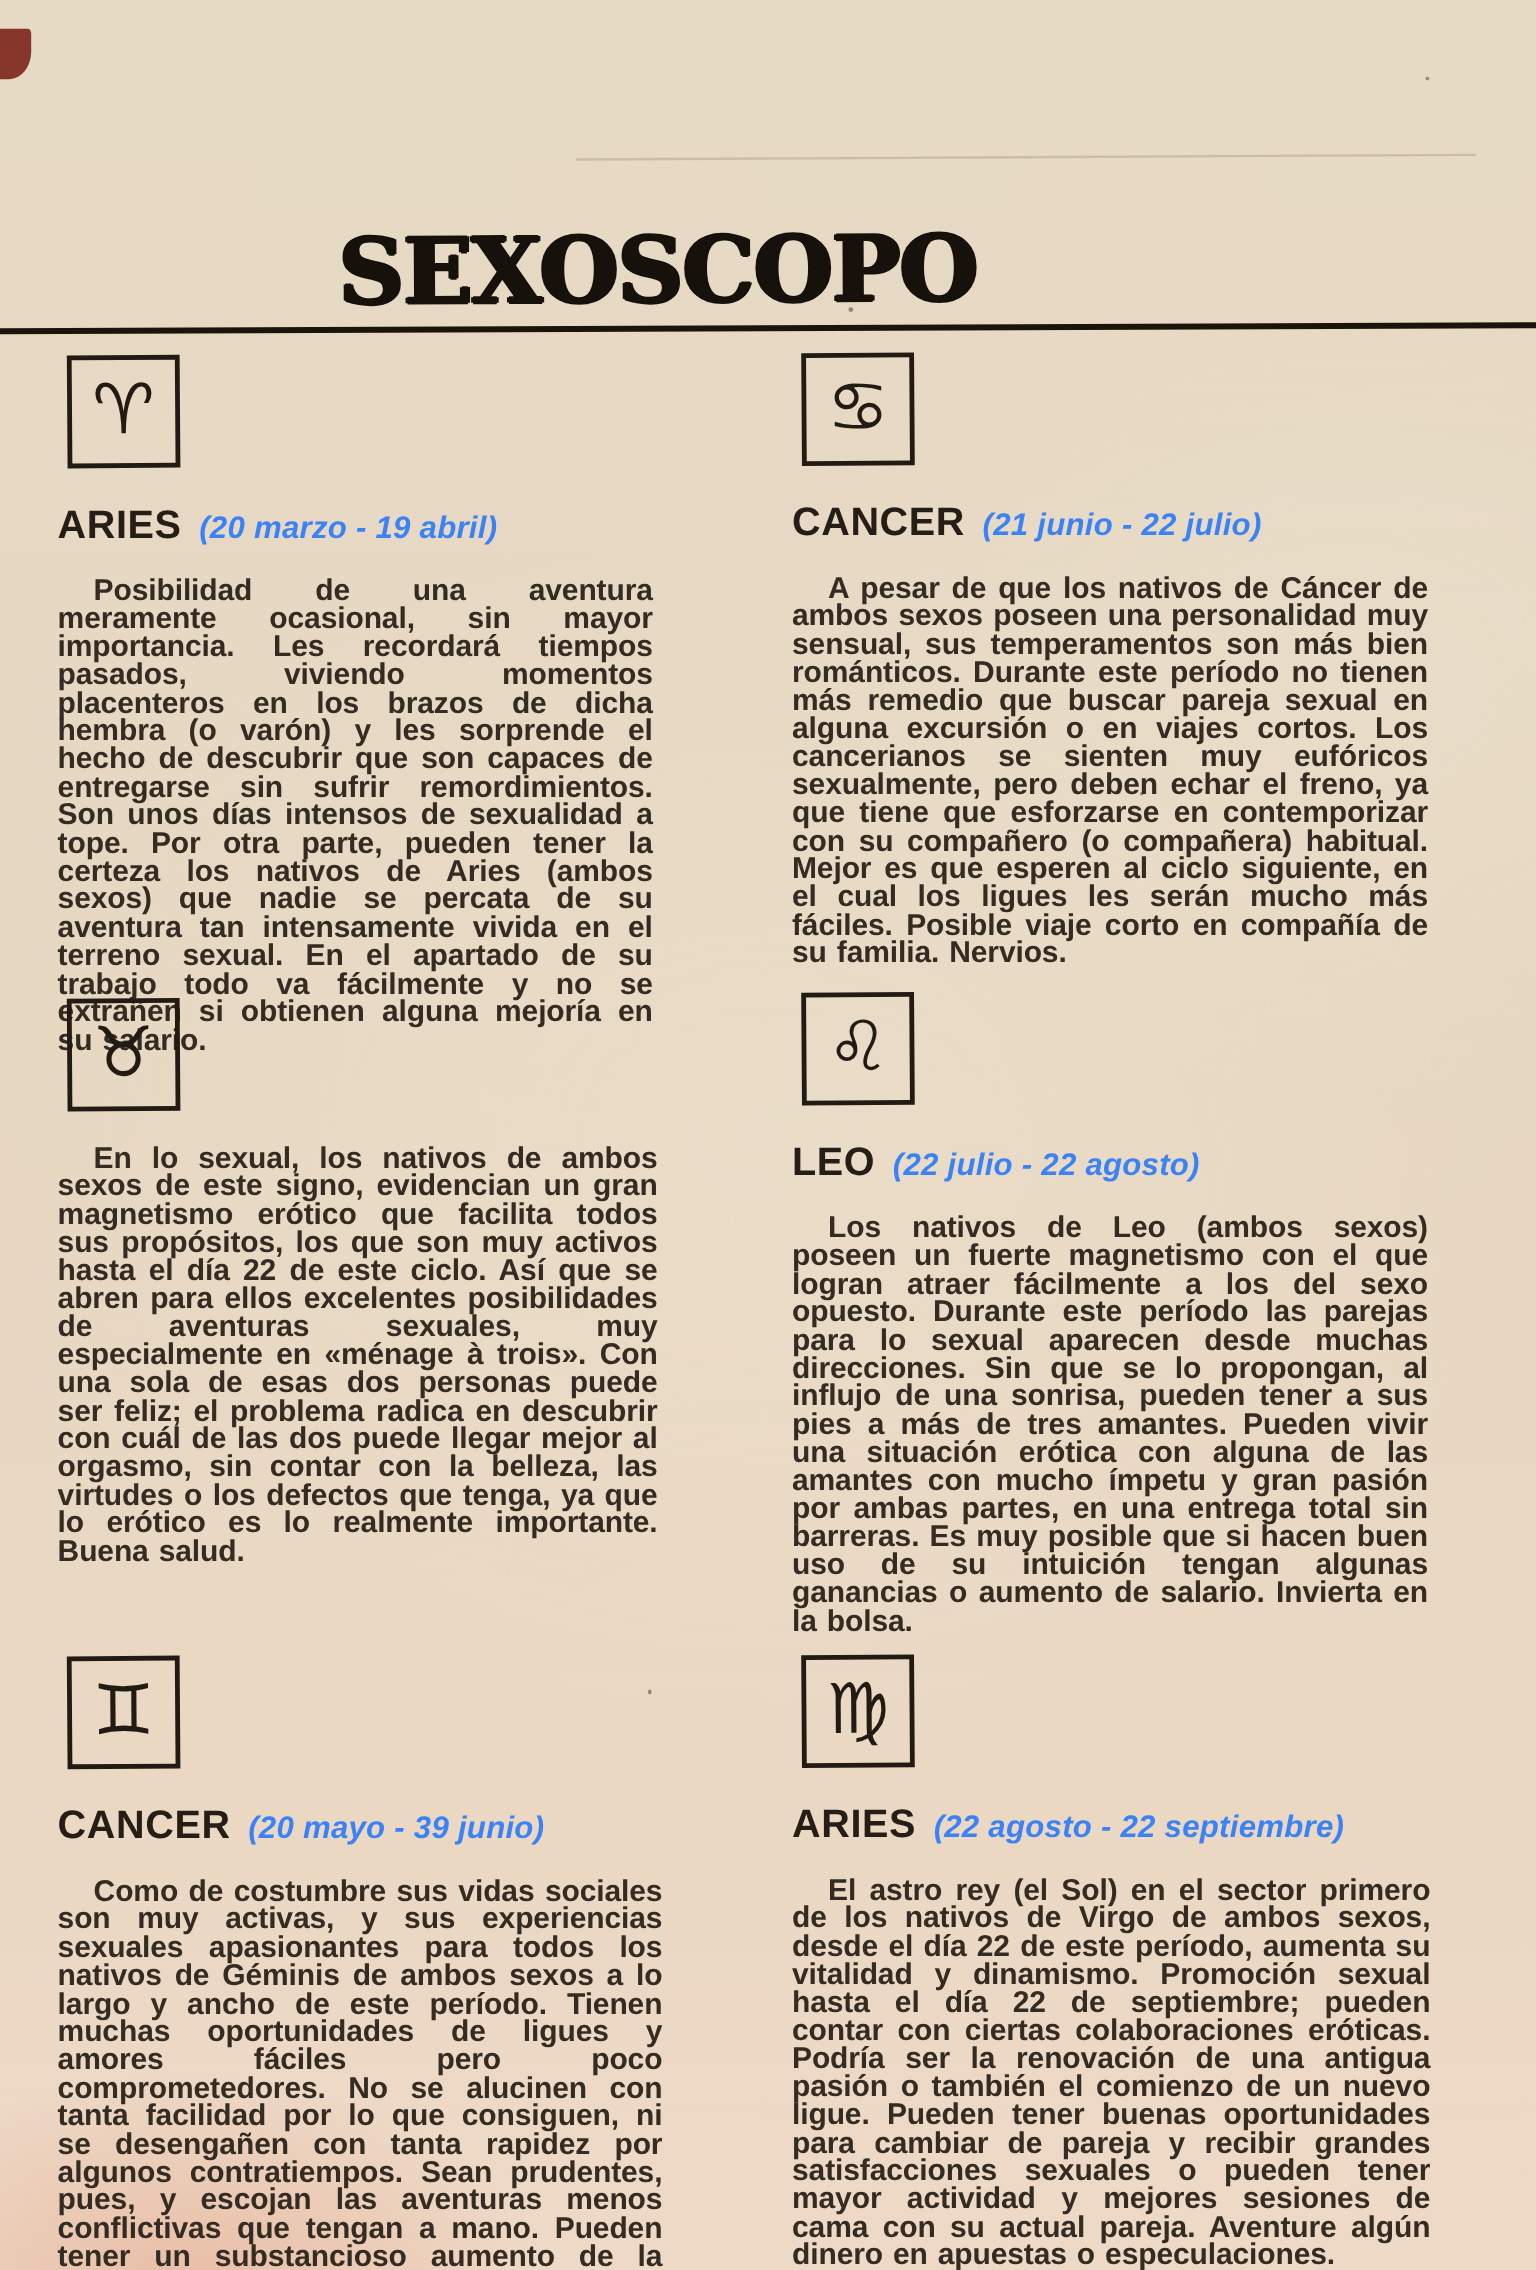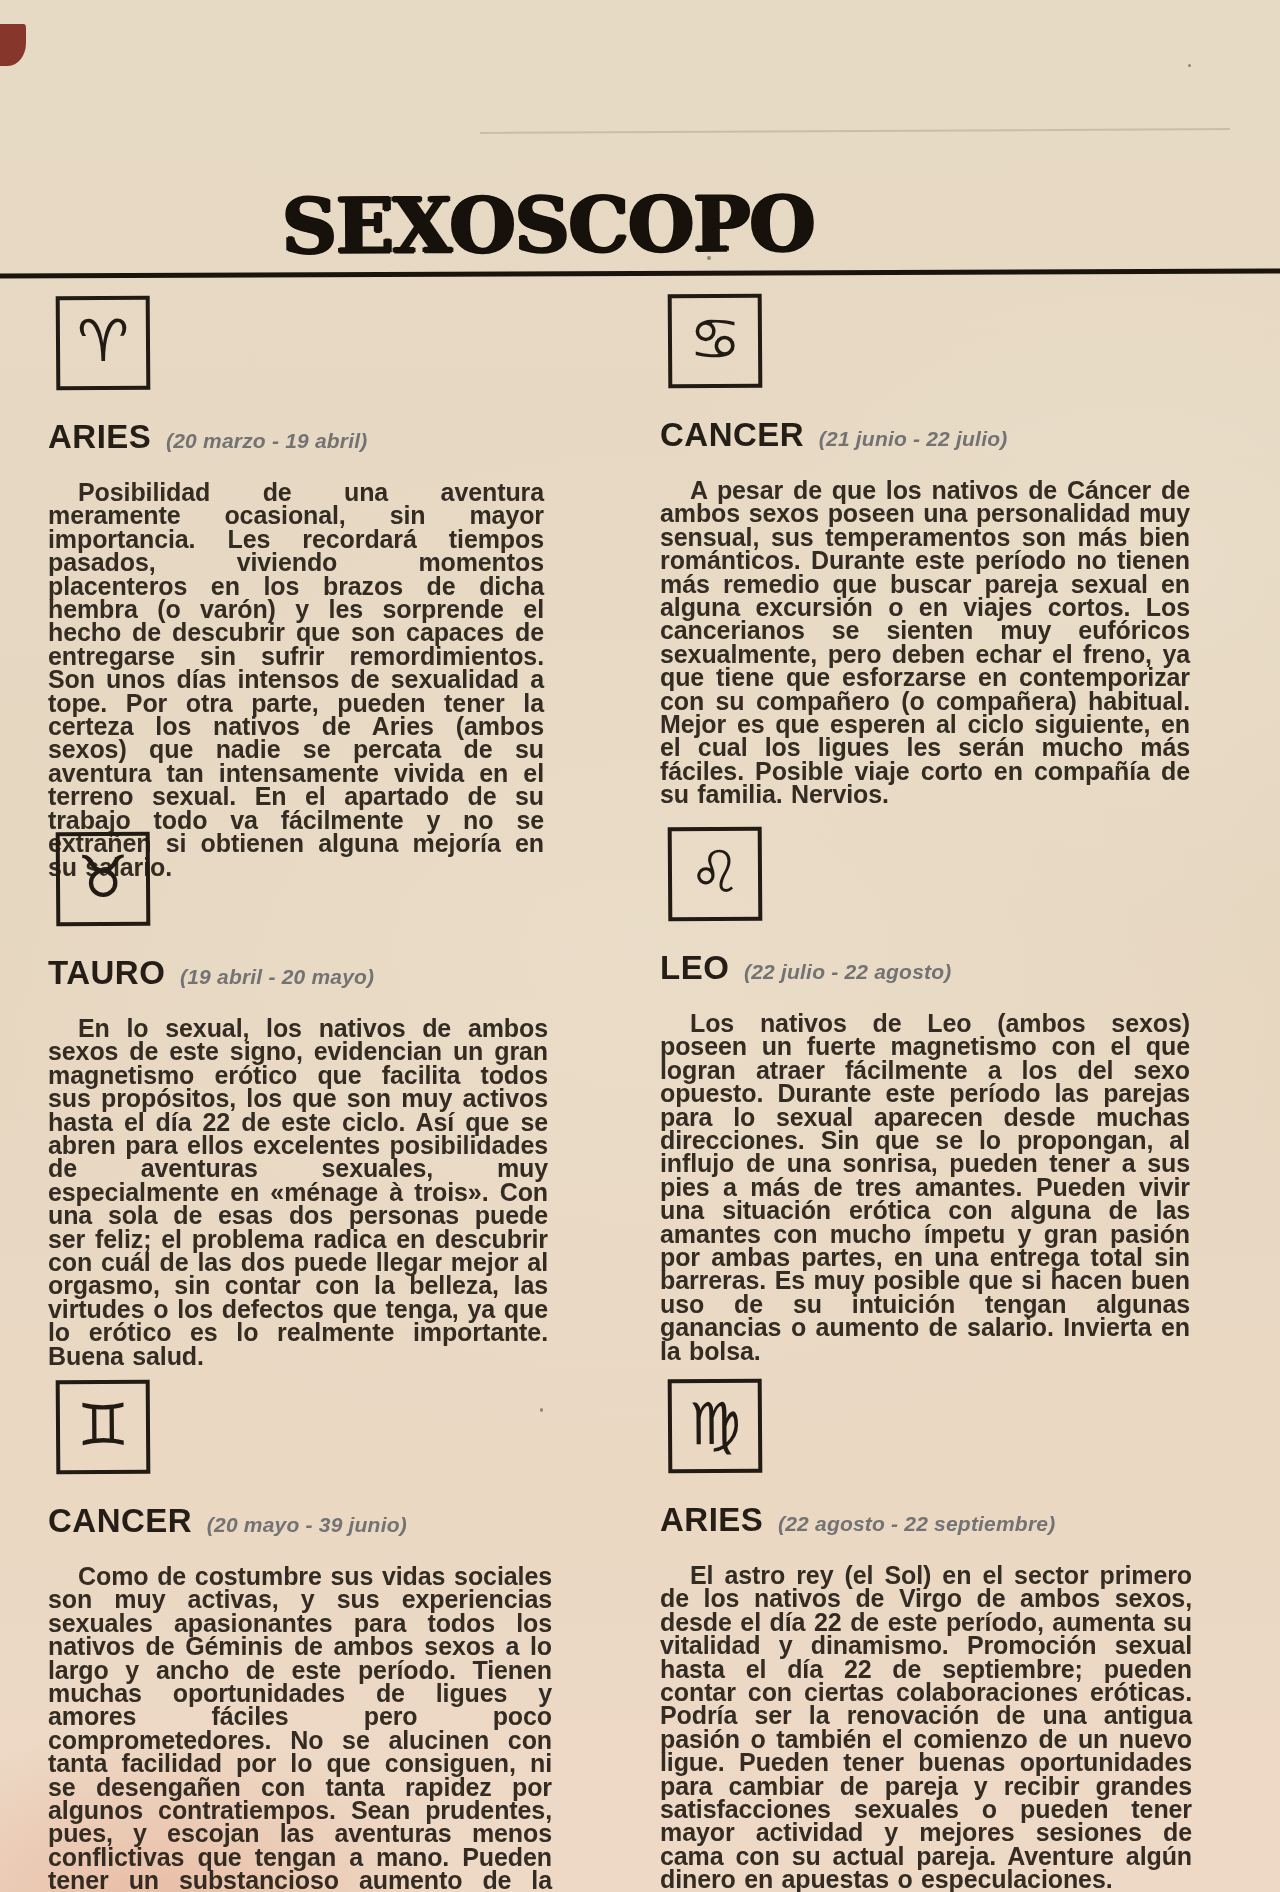--- a/index.html
+++ b/index.html
@@ -48,21 +48,21 @@
   }
   .sign-glyph{
     font-family:"DejaVu Sans",sans-serif;font-size:58px;line-height:1;
     color:#221b14;font-weight:bold;transform:translateY(-2px);
   }
   .sign-heading{margin:0 0 14px 0;white-space:nowrap;}
   .sign-name{
     font-weight:bold;font-size:33px;letter-spacing:0.5px;color:#251e16;
   }
   .sign-dates{
-    font-weight:bold;font-style:italic;font-size:21px;color:#737373;
+    font-weight:bold;font-style:italic;font-size:26px;color:#3b82f6;
     margin-left:8px;letter-spacing:0.2px;
   }
   .sign-text{
     font-weight:bold;font-size:25px;line-height:23.4px;
     letter-spacing:-0.1px;word-spacing:1.5px;
     text-align:justify;text-indent:30px;color:#342c22;
   }
 
   
   .corner-mark{
@@ -109,24 +109,20 @@
       <span class="sign-name">CANCER</span>
       <span class="sign-dates">(21 junio - 22 julio)</span>
     </h2>
     <p class="sign-text">A pesar de que los nativos de Cáncer de ambos sexos poseen una personalidad muy sensual, sus temperamentos son más bien románticos. Durante este período no tienen más remedio que buscar pareja sexual en alguna excursión o en viajes cortos. Los cancerianos se sienten muy eufóricos sexualmente, pero deben echar el freno, ya que tiene que esforzarse en contemporizar con su compañero (o compañera) habitual. Mejor es que esperen al ciclo siguiente, en el cual los ligues les serán mucho más fáciles. Posible viaje corto en compañía de su familia. Nervios.</p>
   </section>
 
   <section class="section sec-tauro">
     <div class="sign-box">
       <span class="sign-glyph">♉</span>
     </div>
-    <h2 class="sign-heading">
-      <span class="sign-name">TAURO</span>
-      <span class="sign-dates">(19 abril - 20 mayo)</span>
-    </h2>
     <p class="sign-text">En lo sexual, los nativos de ambos sexos de este signo, evidencian un gran magnetismo erótico que facilita todos sus propósitos, los que son muy activos hasta el día 22 de este ciclo. Así que se abren para ellos excelentes posibilidades de aventuras sexuales, muy especialmente en «ménage à trois». Con una sola de esas dos personas puede ser feliz; el problema radica en descubrir con cuál de las dos puede llegar mejor al orgasmo, sin contar con la belleza, las virtudes o los defectos que tenga, ya que lo erótico es lo realmente importante. Buena salud.</p>
   </section>
 
   <section class="section sec-leo">
     <div class="sign-box">
       <span class="sign-glyph">♌</span>
     </div>
     <h2 class="sign-heading">
       <span class="sign-name">LEO</span>
       <span class="sign-dates">(22 julio - 22 agosto)</span>

